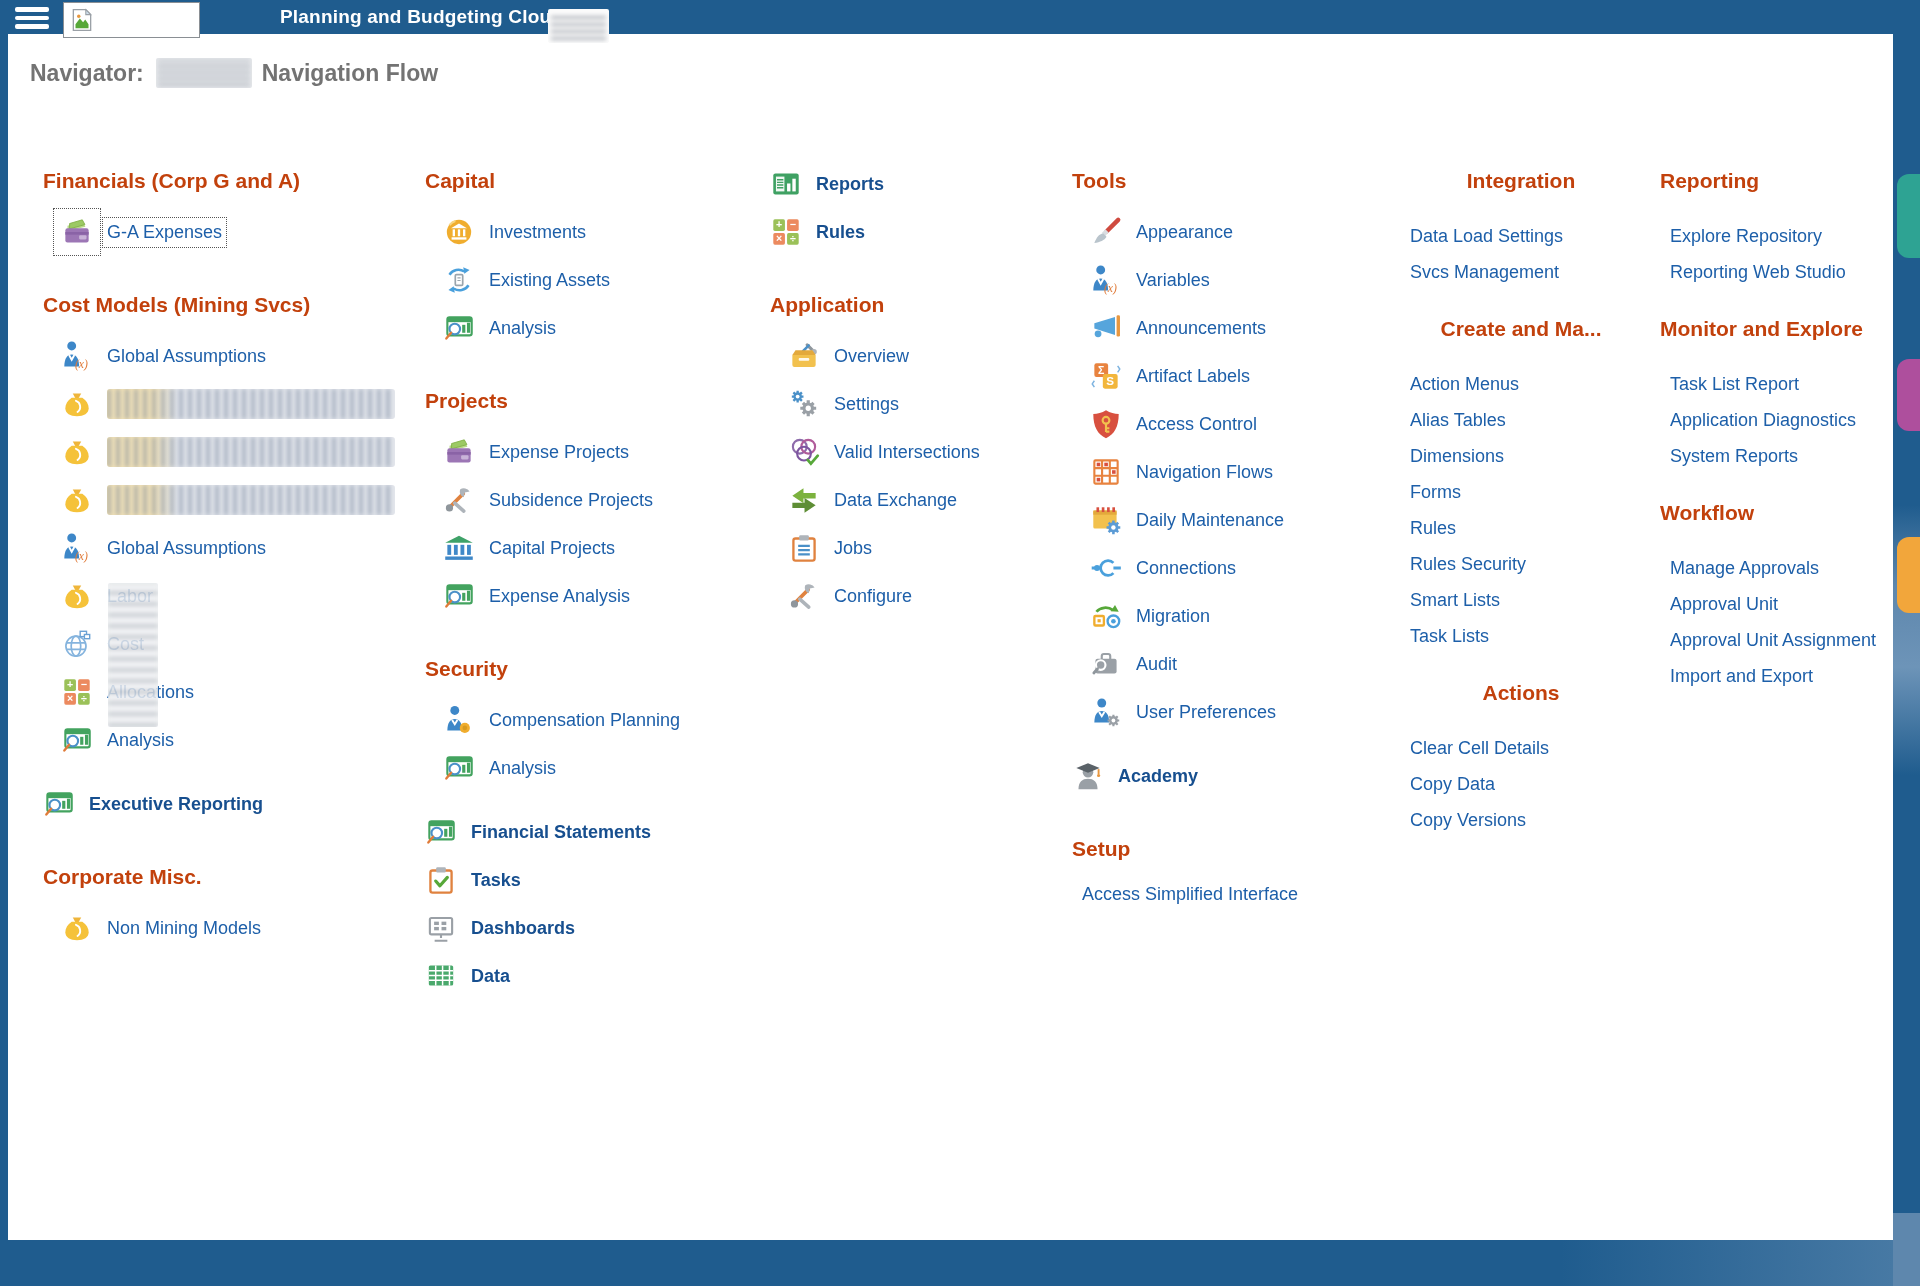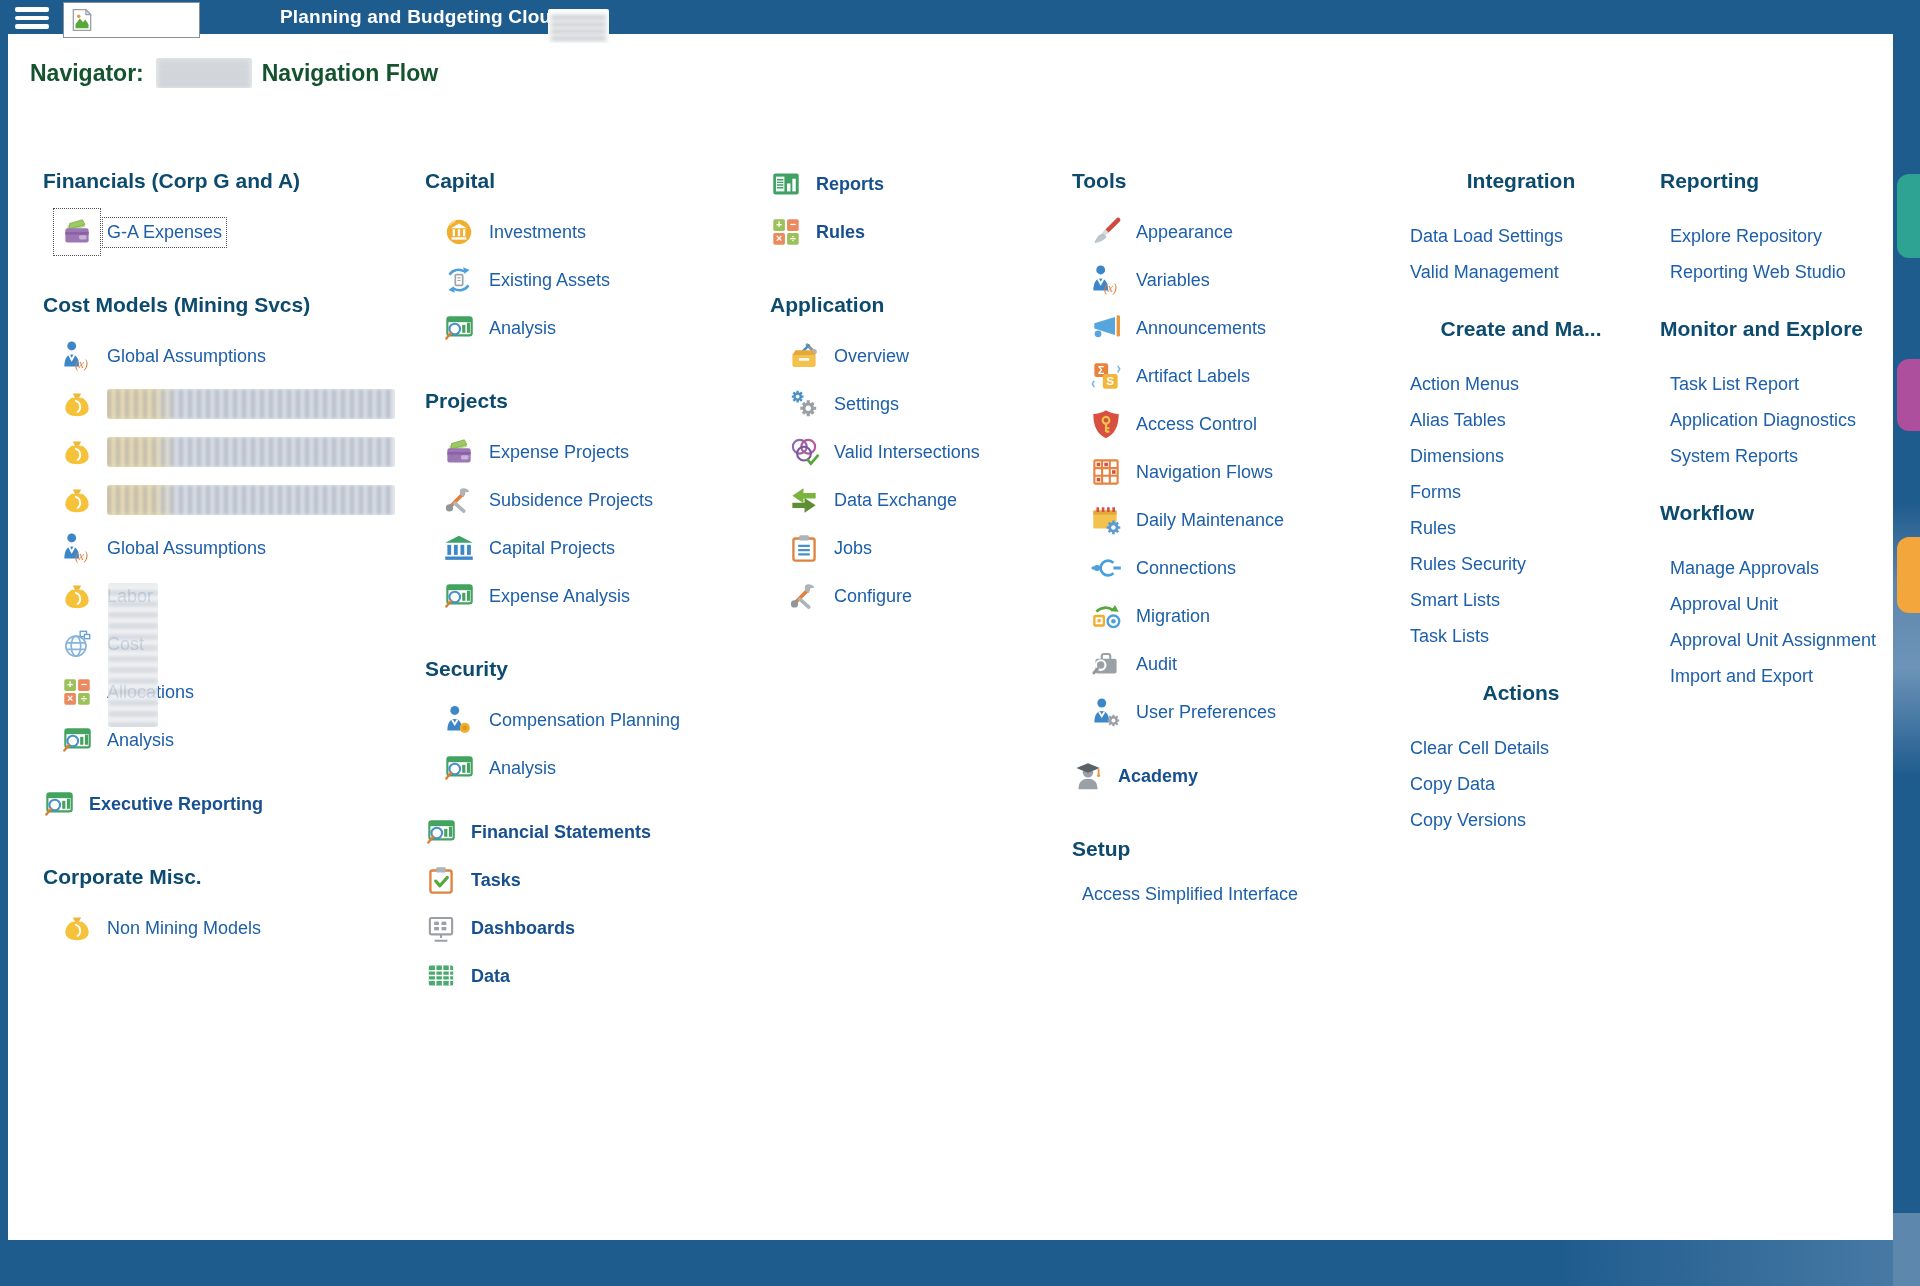--- a/index.html
+++ b/index.html
@@ -13,34 +13,34 @@
   .topbar{position:absolute;left:0;top:0;width:1920px;height:34px;background:#1f5c8e;z-index:5;}
   .hamburger{position:absolute;left:15px;top:7px;width:34px;height:22px;cursor:pointer;}
   .hamburger span{display:block;width:34px;height:4.5px;background:#fff;border-radius:2px;margin-bottom:4px;}
   .logo-box{position:absolute;left:63px;top:2px;width:137px;height:36px;background:#fff;border:1px solid #8a8f94;box-sizing:border-box;z-index:6;}
   .logo-box svg{position:absolute;left:5px;top:4px;width:26px;height:26px;}
   .app-title{position:absolute;left:280px;top:6px;color:#fff;font-size:19px;font-weight:bold;letter-spacing:.2px;z-index:6;}
   .header-redact{position:absolute;left:548px;top:9px;width:61px;height:34px;background:#fbfbfb;border-radius:2px;overflow:hidden;z-index:7;}
   .header-redact::after{content:"";position:absolute;inset:3px;background:repeating-linear-gradient(0deg,rgba(120,128,140,.55) 0 3px,rgba(250,250,250,.15) 3px 7px);filter:blur(2px);}
   
   .panel{position:absolute;left:8px;top:34px;width:1885px;height:1206px;background:#ffffff;z-index:2;}
-  .page-title{position:absolute;left:22px;top:24px;font-size:23px;font-weight:bold;color:#14532d;display:flex;align-items:center;}
+  .page-title{position:absolute;left:22px;top:24px;font-size:23px;font-weight:bold;color:#737373;display:flex;align-items:center;}
   .redact{background:#e6e8eb;border-radius:2px;position:relative;overflow:hidden;}
   .redact::after{content:"";position:absolute;inset:2px;background:repeating-linear-gradient(0deg,rgba(150,157,168,.5) 0 3px,rgba(235,237,240,.2) 3px 6px);filter:blur(2px);}
   .title-redact{display:inline-block;width:96px;height:30px;margin:0 10px 0 12px;}
   
   .columns{position:absolute;left:0;top:126px;width:100%;}
   .col{position:absolute;top:0;}
   .col1{left:27px;width:360px;}
   .col2{left:409px;width:330px;}
   .col3{left:754px;width:295px;}
   .col4{left:1056px;width:320px;}
   .col5{left:1384px;width:250px;text-align:center;}
   .col6{left:1644px;width:240px;}
-  .col h2{font-size:21px;font-weight:bold;color:#0c4a6e;margin:36px 0 14px 8px;line-height:26px;}
+  .col h2{font-size:21px;font-weight:bold;color:#c2410c;margin:36px 0 14px 8px;line-height:26px;}
   .col .section:first-child h2{margin-top:8px;}
   .section.no-heading{margin-top:16px;}
   .section.no-heading:first-child{margin-top:0;}
   .row{display:flex;align-items:center;height:48px;text-decoration:none;cursor:pointer;}
   .iconbox{width:36px;height:36px;margin-left:24px;margin-right:12px;flex:none;}
   .iconbox svg{width:36px;height:36px;display:block;}
   .label{font-size:18px;color:#1d5fa9;white-space:nowrap;}
   .row.toplevel .iconbox{margin-left:6px;}
   .row.toplevel .label{font-weight:bold;color:#174f8f;}
   .linkcol h2{margin:26px 0 24px 8px;}
@@ -723,21 +723,21 @@
           </a>
         </div>
       </div>
       <div class="col col5 linkcol">
         <div class="section">
           <h2>Integration</h2>
           <a class="row textonly">
             <span class="label">Data Load Settings</span>
           </a>
           <a class="row textonly">
-            <span class="label">Valid Management</span>
+            <span class="label">Svcs Management</span>
           </a>
         </div>
         <div class="section">
           <h2>Create and Ma...</h2>
           <a class="row textonly">
             <span class="label">Action Menus</span>
           </a>
           <a class="row textonly">
             <span class="label">Alias Tables</span>
           </a>

